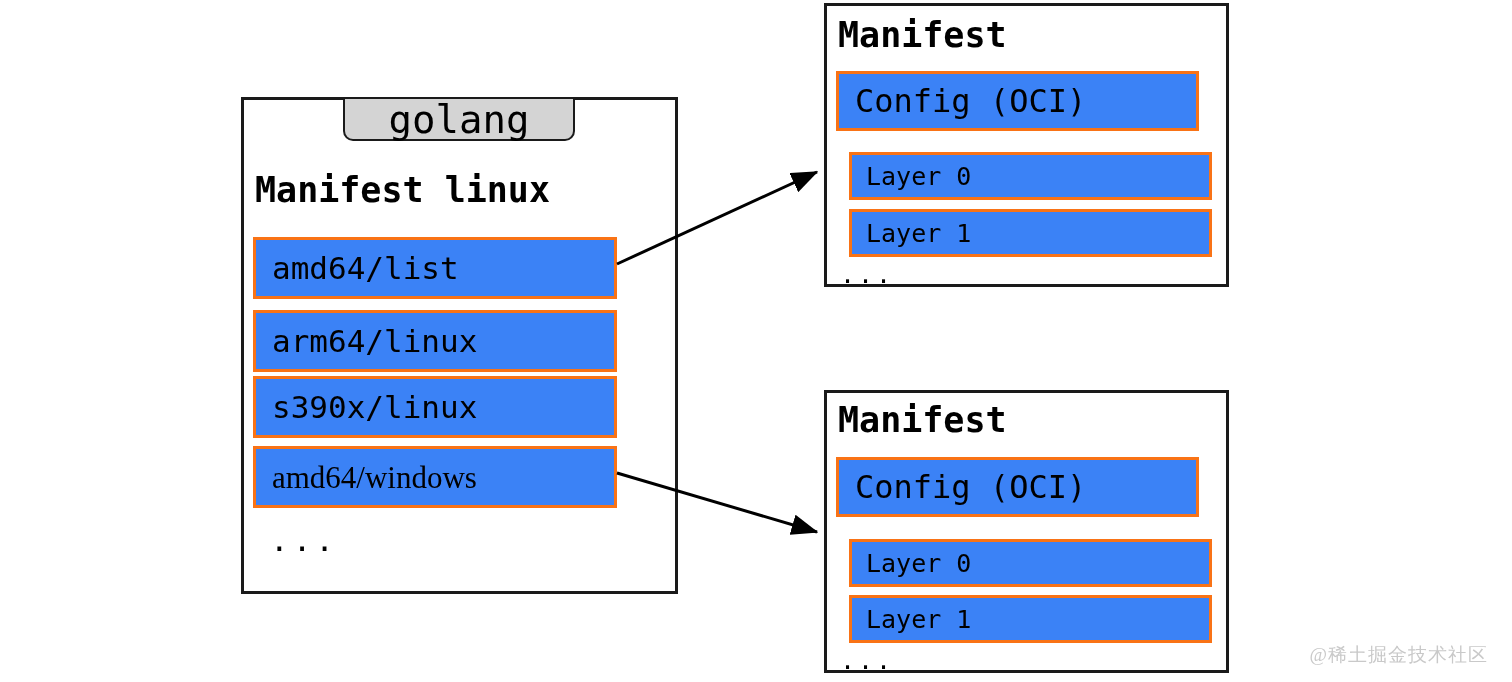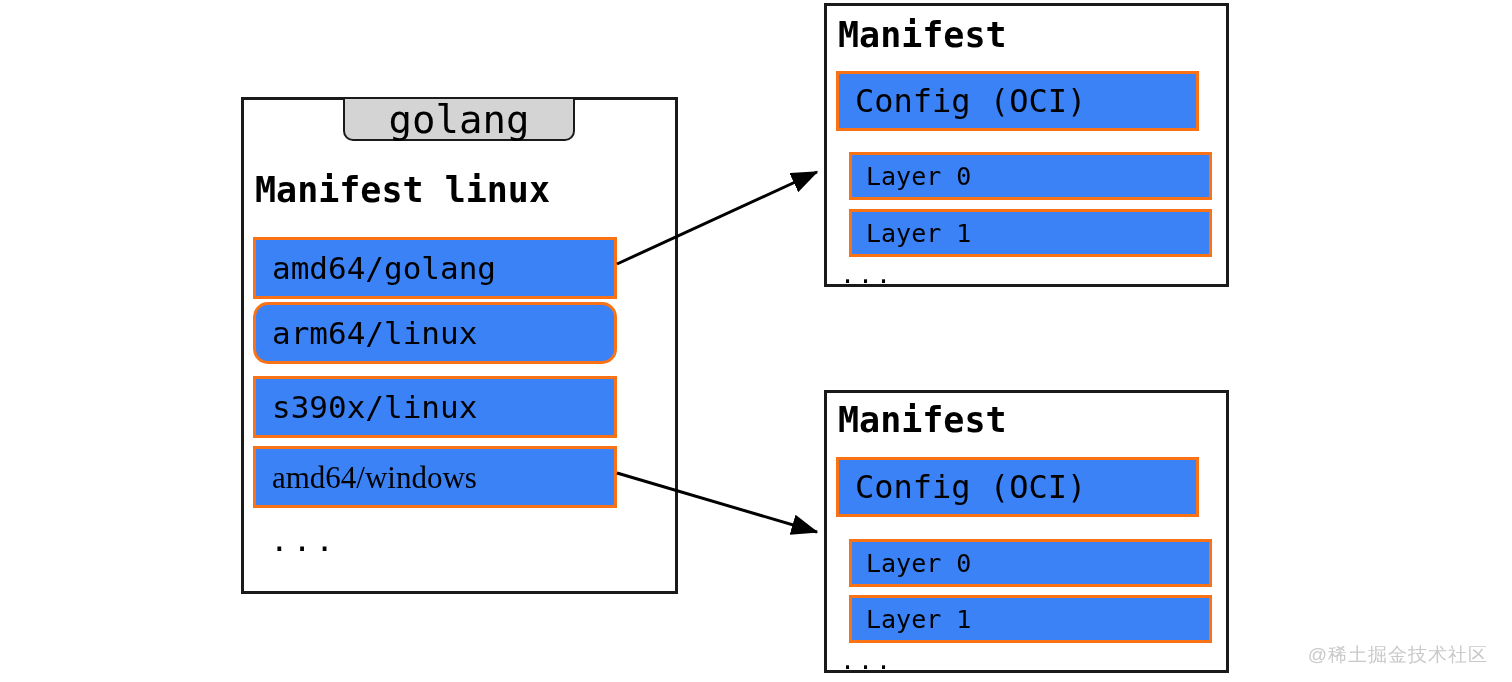--- a/index.html
+++ b/index.html
@@ -151,42 +151,42 @@
     height: 682px;
     pointer-events: none;
     z-index: 8;
   }
 
   
   #watermark {
     position: absolute;
     right: 24px;
     bottom: 14px;
-    font-family: Liberation Sans, sans-serif;
+    font-family: Liberation Serif, serif;
     font-size: 19px;
     color: #c9c9c9;
     white-space: nowrap;
     letter-spacing: 1px;
     margin-top: 27px;
   }
 </style>
 </head>
 <body>
 
 <div id="canvas">
 
   <div class="outer-box" id="manifest-list-box"></div>
 
   <div class="tag" id="registry-tag">golang</div>
 
   <div class="box-title" id="manifest-list-title">Manifest linux</div>
 
-  <div class="cell platform" style="top:237px;">amd64/golang</div>
-
-  <div class="cell platform" style="top:302px;border-radius:15px;">arm64/linux</div>
+  <div class="cell platform" style="top:237px;">amd64/list</div>
+
+  <div class="cell platform" style="top:310px;">arm64/linux</div>
 
   <div class="cell platform" style="top:376px;text-align:right;">s390x/linux</div>
 
   <div class="cell platform" style="top:446px;font-family:Liberation Serif, serif;">amd64/windows</div>
 
   <div class="ellipsis" style="left:270px; top:525px;">...</div>
 
   <div class="outer-box" id="manifest-box-0"></div>
 
   <div class="box-title" id="manifest-title-0">Manifest</div>

